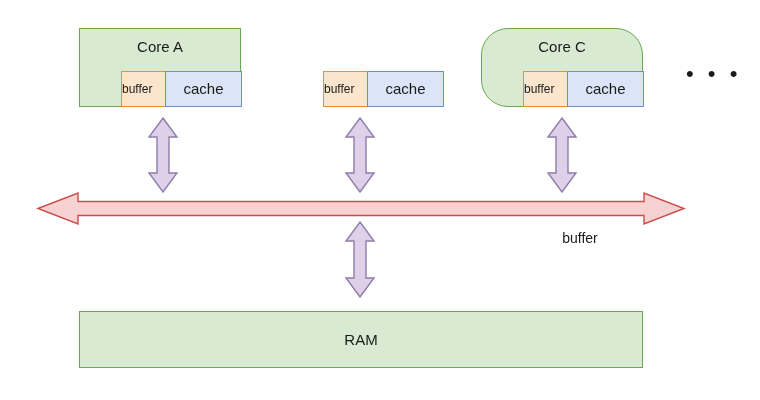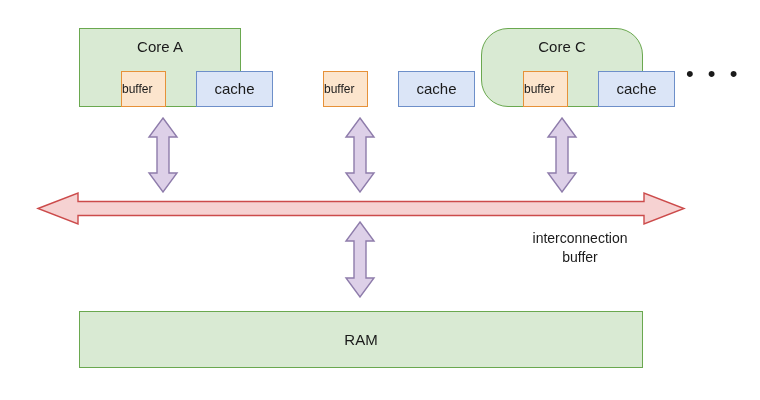--- a/index.html
+++ b/index.html
@@ -55,21 +55,20 @@
     white-space: nowrap;
   }
   .cache-box {
     position: absolute;
     box-sizing: border-box;
     background: #dbe5f7;
     border: 1px solid #6d8fc9;
     display: flex;
     align-items: center;
     justify-content: center;
-    margin-left: 31px;
   }
   .cache-label {
     font-size: 15px;
     line-height: 18px;
     color: #1a1a1a;
     white-space: nowrap;
   }
 
   
   .ellipsis {
@@ -171,21 +170,20 @@
     </svg>
   </div>
 
   <div class="h-arrow" style="left:36px; top:190px;">
     <svg width="650" height="37" viewBox="0 0 650 37">
       <polygon points="2,18.5 42,3 42,11.5 608,11.5 608,3 648,18.5 608,34 608,25.5 42,25.5 42,34" fill="#f6d2d2" stroke="#cc4b4b" stroke-width="1.4" stroke-linejoin="miter"></polygon>
     </svg>
   </div>
 
   <div class="network-label" style="left:500px; top:229px; width:160px;">
-    <div>interconnection</div>
     <div>buffer</div>
   </div>
 
   <div class="v-arrow" style="left:344px; top:221px;">
     <svg width="32" height="77" viewBox="0 0 32 77">
       <polygon points="16,1 30,20 22,20 22,57 30,57 16,76 2,57 10,57 10,20 2,20" fill="#ddd0e8" stroke="#8e7cab" stroke-width="1.4" stroke-linejoin="miter"></polygon>
     </svg>
   </div>
 
   <div class="ram-box" style="left:79px; top:311px; width:564px; height:57px;">

